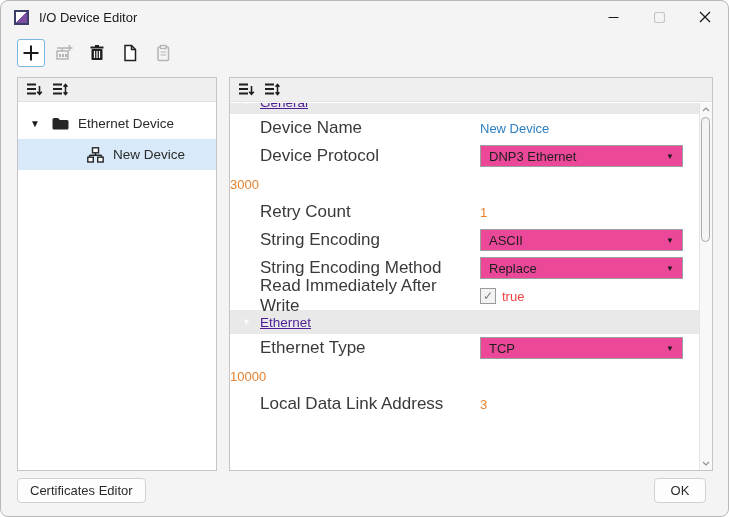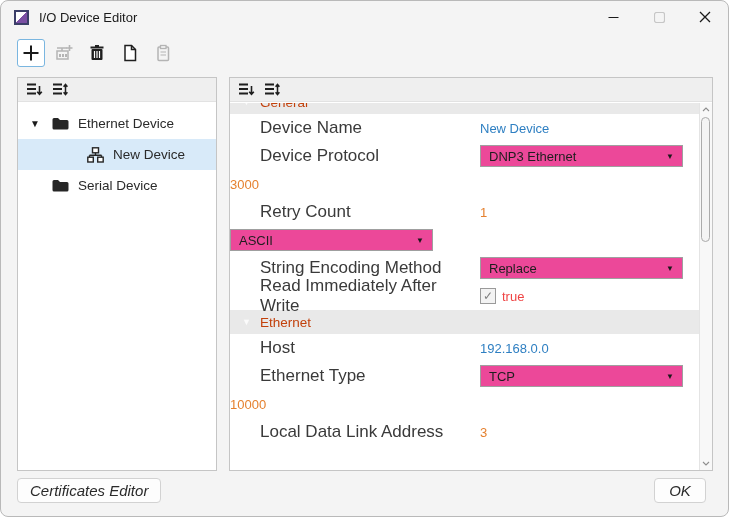--- a/index.html
+++ b/index.html
@@ -34,21 +34,21 @@
   .tree-row.selected { background:#d8eaf9; }
   .tw-arrow { width:22px; margin-left:12px; font-size:10px; color:#1a1a1a; text-align:left; }
   .tw-spacer { width:22px; margin-left:12px; }
   .tree-icon { margin-right:9px; display:flex; }
   .tree-row.selected .tree-icon { margin-left:69px; }
   
   .props-viewport { position:absolute; left:0; top:25px; right:13px; bottom:0; overflow:hidden; }
   .props-content { margin-top:-13px; }
   .sec-header { height:24px; background:#e9e9e9; display:flex; align-items:center; }
   .sec-arrow { width:18px; margin-left:12px; font-size:9px; color:#fbfbfb; }
-  .sec-title { font-size:13.5px; color:#c2410c; }
+  .sec-title { font-size:13.5px; color:#4c1d95;text-decoration:underline; }
   .prow { height:28px; display:flex; align-items:center; }
   .plabel { width:220px; margin-left:30px; font-size:17px; color:#3a3a3a; }
   .pvalue { font-size:13px; }
   .val-blue { color:#2e7fc2; }
   .val-orange { color:#e5812f;text-align:center; }
   .val-green { color:#ef4444; }
   .dropdown { width:203px; height:22px; border:1px solid #9f9f9f; background:#ec4899;
     display:flex; align-items:center; padding:0 8px; font-size:13px; color:#1e1e1e; }
   .dd-arrow { margin-left:auto; font-size:8px; color:#1a1a1a; }
   .checkbox { width:16px; height:16px; border:1px solid #9a9a9a; background:#f3f3f3;
@@ -56,22 +56,22 @@
   .check-wrap { display:flex; align-items:center; }
   
   .scrollbar { position:absolute; top:25px; right:0; bottom:0; width:13px; background:#f8f8f8;
     border-left:1px solid #e4e4e4; }
   .sb-arrow { position:absolute; left:0; width:12px; height:13px; display:flex; align-items:center; justify-content:center; }
   .sb-up { top:0; } .sb-down { bottom:0; }
   .sb-thumb { position:absolute; left:1px; top:14px; width:9px; height:125px;
     border:1px solid #ababab; border-radius:5px; background:#f4f4f4; }
   
   .footer-btn { position:absolute; height:25px; background:#fdfdfd; border:1px solid #d2d2d2;
-    border-radius:4px; font-size:15px; color:#2a2a2a; display:flex; align-items:center; justify-content:center;
-    font-family:"Liberation Sans", sans-serif;font-style:italic; }
+    border-radius:4px; font-size:13px; color:#2a2a2a; display:flex; align-items:center; justify-content:center;
+    font-family:"Liberation Sans", sans-serif; }
   .cert-btn { left:16px; top:477px; padding:0 12px; }
   .ok-btn { right:22px; top:477px; width:52px; }
   svg { display:block; }
 </style>
 </head>
 <body>
 
 <div class="window">
 
   <div class="titlebar">
@@ -160,29 +160,20 @@
         <span class="tree-icon">
           <svg width="17" height="16" viewBox="0 0 17 16">
             <rect x="5.5" y="0.8" width="6" height="5" fill="#ffffff" stroke="#262626" stroke-width="1.4"></rect>
             <path d="M8.5 5.8 V8.2 M2.5 8.2 H14.5 M2.5 8.2 V10.2 M14.5 8.2 V10.2" stroke="#262626" stroke-width="1.4" fill="none"></path>
             <rect x="0.8" y="10.2" width="5.5" height="4.8" fill="#ffffff" stroke="#262626" stroke-width="1.4"></rect>
             <rect x="10.7" y="10.2" width="5.5" height="4.8" fill="#ffffff" stroke="#262626" stroke-width="1.4"></rect>
           </svg>
         </span>
         <span>New Device</span>
       </div>
-      <div class="tree-row">
-        <span class="tw-spacer"></span>
-        <span class="tree-icon">
-          <svg width="17" height="13" viewBox="0 0 17 13">
-              <path d="M0.5 2.5 A1.5 1.5 0 0 1 2 1 H6 L8 3 H15 A1.5 1.5 0 0 1 16.5 4.5 V11 A1.5 1.5 0 0 1 15 12.5 H2 A1.5 1.5 0 0 1 0.5 11 Z" fill="#262626"></path>
-            </svg>
-        </span>
-        <span>Serial Device</span>
-      </div>
     </div>
   </div>
 
   <div class="panel right-panel">
     <div class="panel-strip">
       <svg width="17" height="15" viewBox="0 0 17 15">
         <path d="M1 2.5 H10 M1 7 H10 M1 11.5 H10" stroke="#1f1f1f" stroke-width="1.8"></path>
         <path d="M13.5 4 V12 M11.2 9.8 L13.5 12.4 L15.8 9.8" stroke="#1f1f1f" stroke-width="1.6" fill="none"></path>
       </svg>
       <svg width="17" height="15" viewBox="0 0 17 15">
@@ -215,20 +206,21 @@
         <div class="prow">
           <span class="pvalue val-orange">3000</span>
         </div>
 
         <div class="prow">
           <span class="plabel">Retry Count</span>
           <span class="pvalue val-orange">1</span>
         </div>
 
         <div class="prow">
+          <span class="plabel">String Encoding</span>
           <div class="dropdown">
             <span>ASCII</span>
             <span class="dd-arrow">▼</span>
           </div>
         </div>
 
         <div class="prow">
           <span class="plabel">String Encoding Method</span>
           <div class="dropdown">
             <span>Replace</span>
@@ -244,24 +236,20 @@
               </span>
             <span class="pvalue val-green">true</span>
           </span>
         </div>
 
         <div class="sec-header">
           <span class="sec-arrow">▼</span>
           <span class="sec-title">Ethernet</span>
         </div>
 
-        <div class="prow">
-          <span class="plabel">Host</span>
-          <span class="pvalue val-blue">192.168.0.0</span>
-        </div>
 
         <div class="prow">
           <span class="plabel">Ethernet Type</span>
           <div class="dropdown">
             <span>TCP</span>
             <span class="dd-arrow">▼</span>
           </div>
         </div>
 
         <div class="prow">

